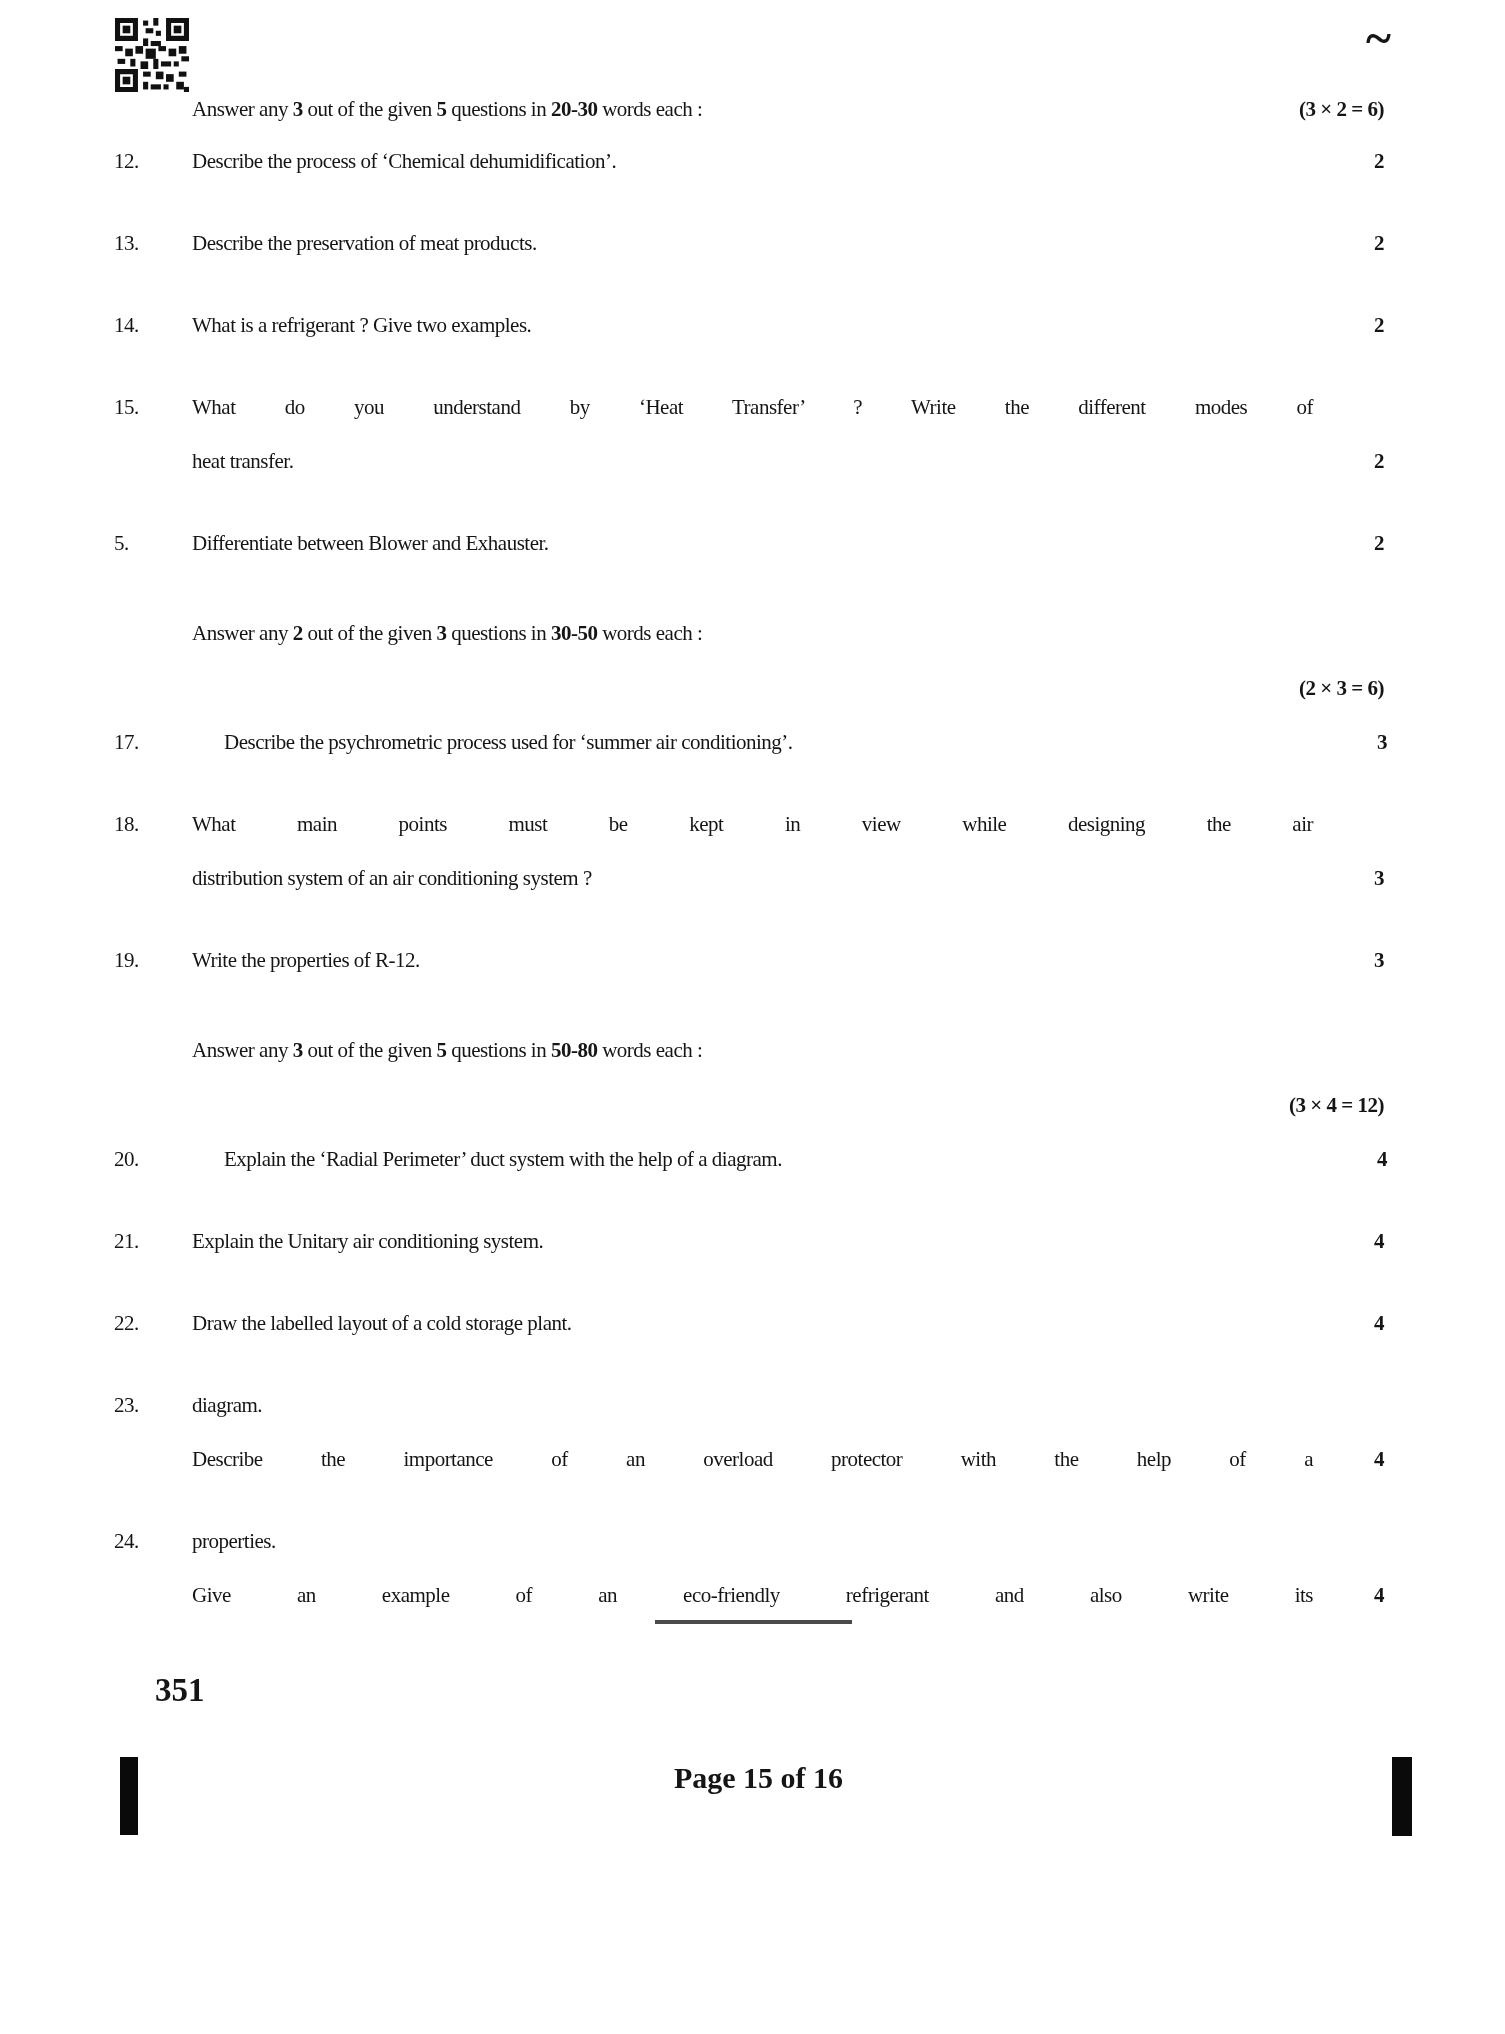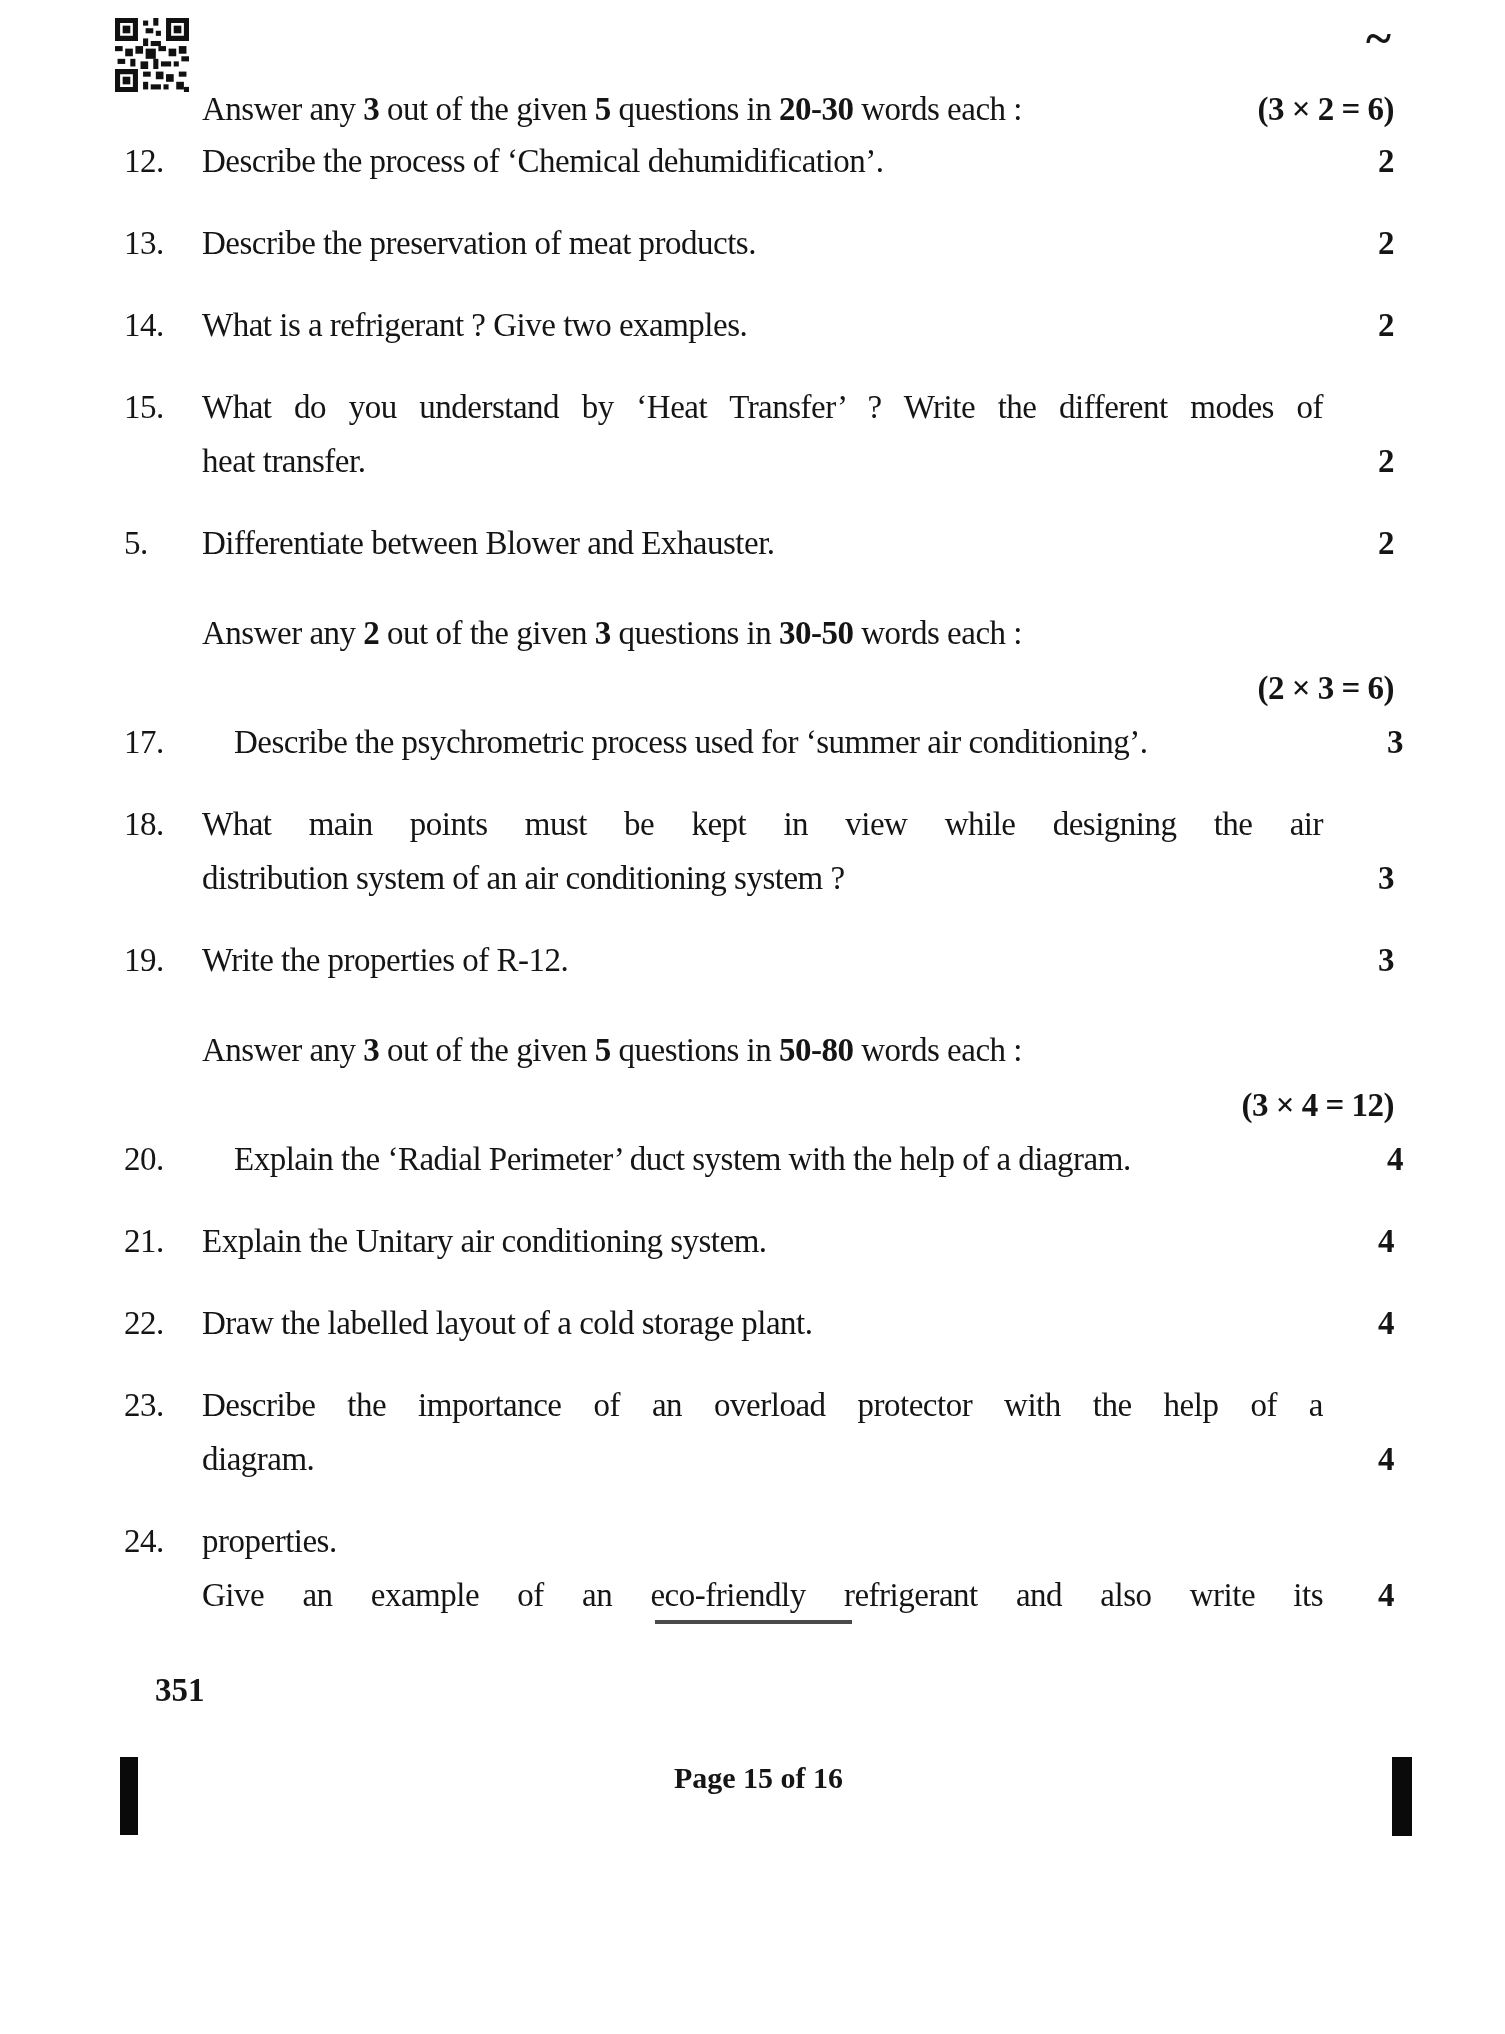--- a/index.html
+++ b/index.html
@@ -10,22 +10,22 @@
     font-family:"Liberation Serif","DejaVu Serif",serif;
     color:#151515;
     overflow:hidden;
   }
   .qr{position:absolute;left:115px;top:18px;width:74px;height:74px;}
   .tilde{
     position:absolute;top:14px;right:114px;
     font-size:48px;font-weight:bold;line-height:48px;color:#161616;
   }
   .content{
-    position:absolute;left:124px;top:88px;width:1270px;
-    font-size:33px;letter-spacing:-0.5px;
+    position:absolute;left:114px;top:88px;width:1270px;
+    font-size:21px;letter-spacing:-0.5px;
   }
   .instr-row{display:flex;line-height:42px;}
   .instr-row .pad{width:78px;flex:0 0 78px;}
   .instr{flex:1;}
   .scheme-inline{flex:0 0 auto;text-align:right;font-weight:bold;margin-left:8px;}
   .scheme-row{line-height:42px;text-align:right;font-weight:bold;margin-top:13px;}
   .section{margin-top:42px;}
   .q{display:flex;line-height:54px;margin-top:28px;}
   .q.first{margin-top:4px;}
   .q.after-scheme{margin-top:6px;gap:32px;}
@@ -201,22 +201,22 @@
       <div class="q">
         <div class="qnum">22.</div>
         <div class="qtext">
             <div class="qline">Draw the labelled layout of a cold storage plant.</div>
           </div>
         <div class="qmarks">4</div>
       </div>
       <div class="q">
         <div class="qnum">23.</div>
         <div class="qtext">
+            <div class="qline">diagram.</div>
             <div class="qline jfull">Describe the importance of an overload protector with the help of a</div>
-            <div class="qline">diagram.</div>
           </div>
         <div class="qmarks" style="align-self:flex-end;">4</div>
       </div>
       <div class="q">
         <div class="qnum">24.</div>
         <div class="qtext">
             <div class="qline">properties.</div>
             <div class="qline jfull">Give an example of an eco-friendly refrigerant and also write its</div>
           </div>
         <div class="qmarks" style="align-self:flex-end;">4</div>

